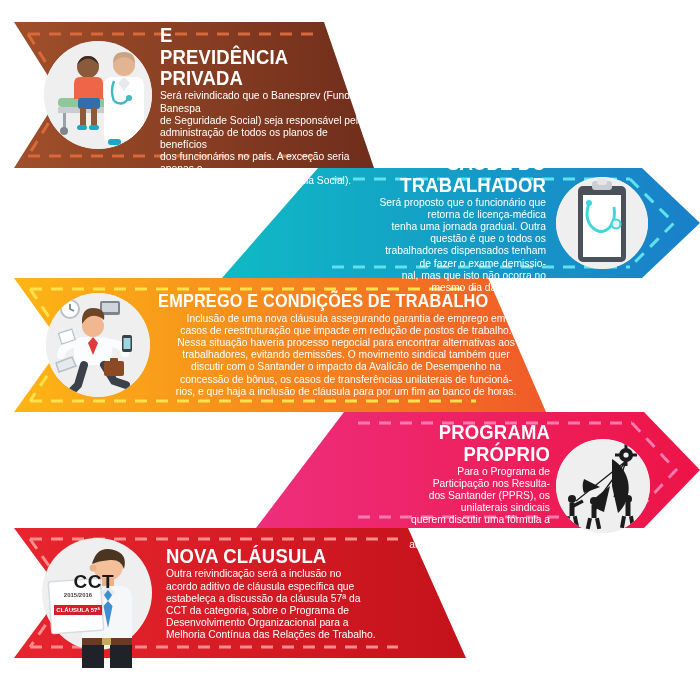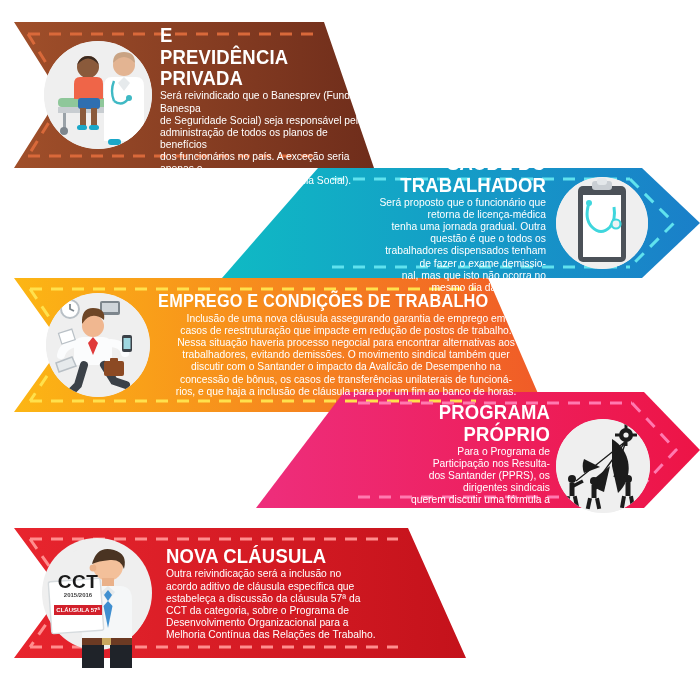--- a/index.html
+++ b/index.html
@@ -67,21 +67,21 @@
     background:#efefef;
     flex:0 0 auto;
     overflow:hidden;
   }
   .bubble svg{display:block;width:100%;height:100%;}
 
   
   #b1{left:14px;  top:22px;  width:360px; height:146px;}
   #b2{left:222px; top:168px; width:478px; height:110px;}
   #b3{left:6px;   top:278px; width:540px; height:134px;}
-  #b4{left:256px; top:392px; width:444px; height:148px;}
+  #b4{left:256px; top:412px; width:444px; height:148px;}
   #b5{left:6px;   top:528px; width:460px; height:130px;}
 
   #b1 .title{font-size:21px;}
   #b2 .title{font-size:21px;}
   #b3 .title{font-size:18.5px;}
   #b4 .title{font-size:21px;}
   #b5 .title{font-size:21px;}
 </style>
 </head>
 <body>
@@ -291,21 +291,21 @@
               <rect x="69.5" y="64" width="5" height="13"></rect>
             <rect x="65" y="77" width="4" height="12" transform="rotate(10 67 83)"></rect>
             <rect x="74" y="77" width="4" height="12" transform="rotate(-10 76 83)"></rect>
             <rect x="63" y="62" width="11" height="3.4" transform="rotate(28 74 64)"></rect>
           </g>
         </svg>
       </div>
       <div class="txtblock">
         <div class="title">PROGRAMA PRÓPRIO</div>
         <div class="body">Para o Programa de Participação nos Resulta-
-dos Santander (PPRS), os dirigentes sindicais
+dos Santander (PPRS), os unilaterais sindicais
 querem discutir uma fórmula a fim de tornar
 ainda mais justa a distribuição.</div>
       </div>
     </div>
   </div>
 
   <div class="banner" id="b5">
     <svg class="shape" viewBox="0 0 460 130" preserveAspectRatio="none">
       <defs>
         <linearGradient id="g5" x1="0" y1="0" x2="1" y2="0">
@@ -341,21 +341,21 @@
 
           <path d="M40,107 h50 v23 h-22 v-23 h-6 v23 h-22z" fill="#1f2329"></path>
 
           <path d="M52,58 q-16,6 -18,20" stroke="#f5f7f8" stroke-width="11" fill="none" stroke-linecap="round"></path>
           <circle cx="35" cy="82" r="5.5" fill="#f3c09a"></circle>
 
           <rect x="8" y="42" width="52" height="52" rx="2" fill="#ffffff" stroke="#d6dbde" stroke-width="1.4" transform="rotate(-4 34 68)"></rect>
         </svg>
       </div>
       <div style="position:absolute;left:36px;top:44px;width:72px;text-align:center;z-index:4;">
-        <div style="font-size:19px;font-weight:bold;color:#1a1a1a;letter-spacing:.5px;line-height:1;">CCT</div>
+        <div style="font-size:19px;font-weight:bold;color:#1a1a1a;letter-spacing:.5px;line-height:1;text-align:right;">CCT</div>
         <div style="font-size:6px;font-weight:bold;color:#444;margin-top:1px;">2015/2016</div>
         <div style="margin-top:4px;background:#d2202b;color:#fff;font-size:6px;font-weight:bold;padding:2px 2px;display:inline-block;">CLÁUSULA 57ª</div>
       </div>
       <div class="txtblock" style="margin-left:10px;">
         <div class="title">NOVA CLÁUSULA</div>
         <div class="body">Outra reivindicação será a inclusão no
 acordo aditivo de cláusula específica que
 estabeleça a discussão da cláusula 57ª da
 CCT da categoria, sobre o Programa de
 Desenvolvimento Organizacional para a

